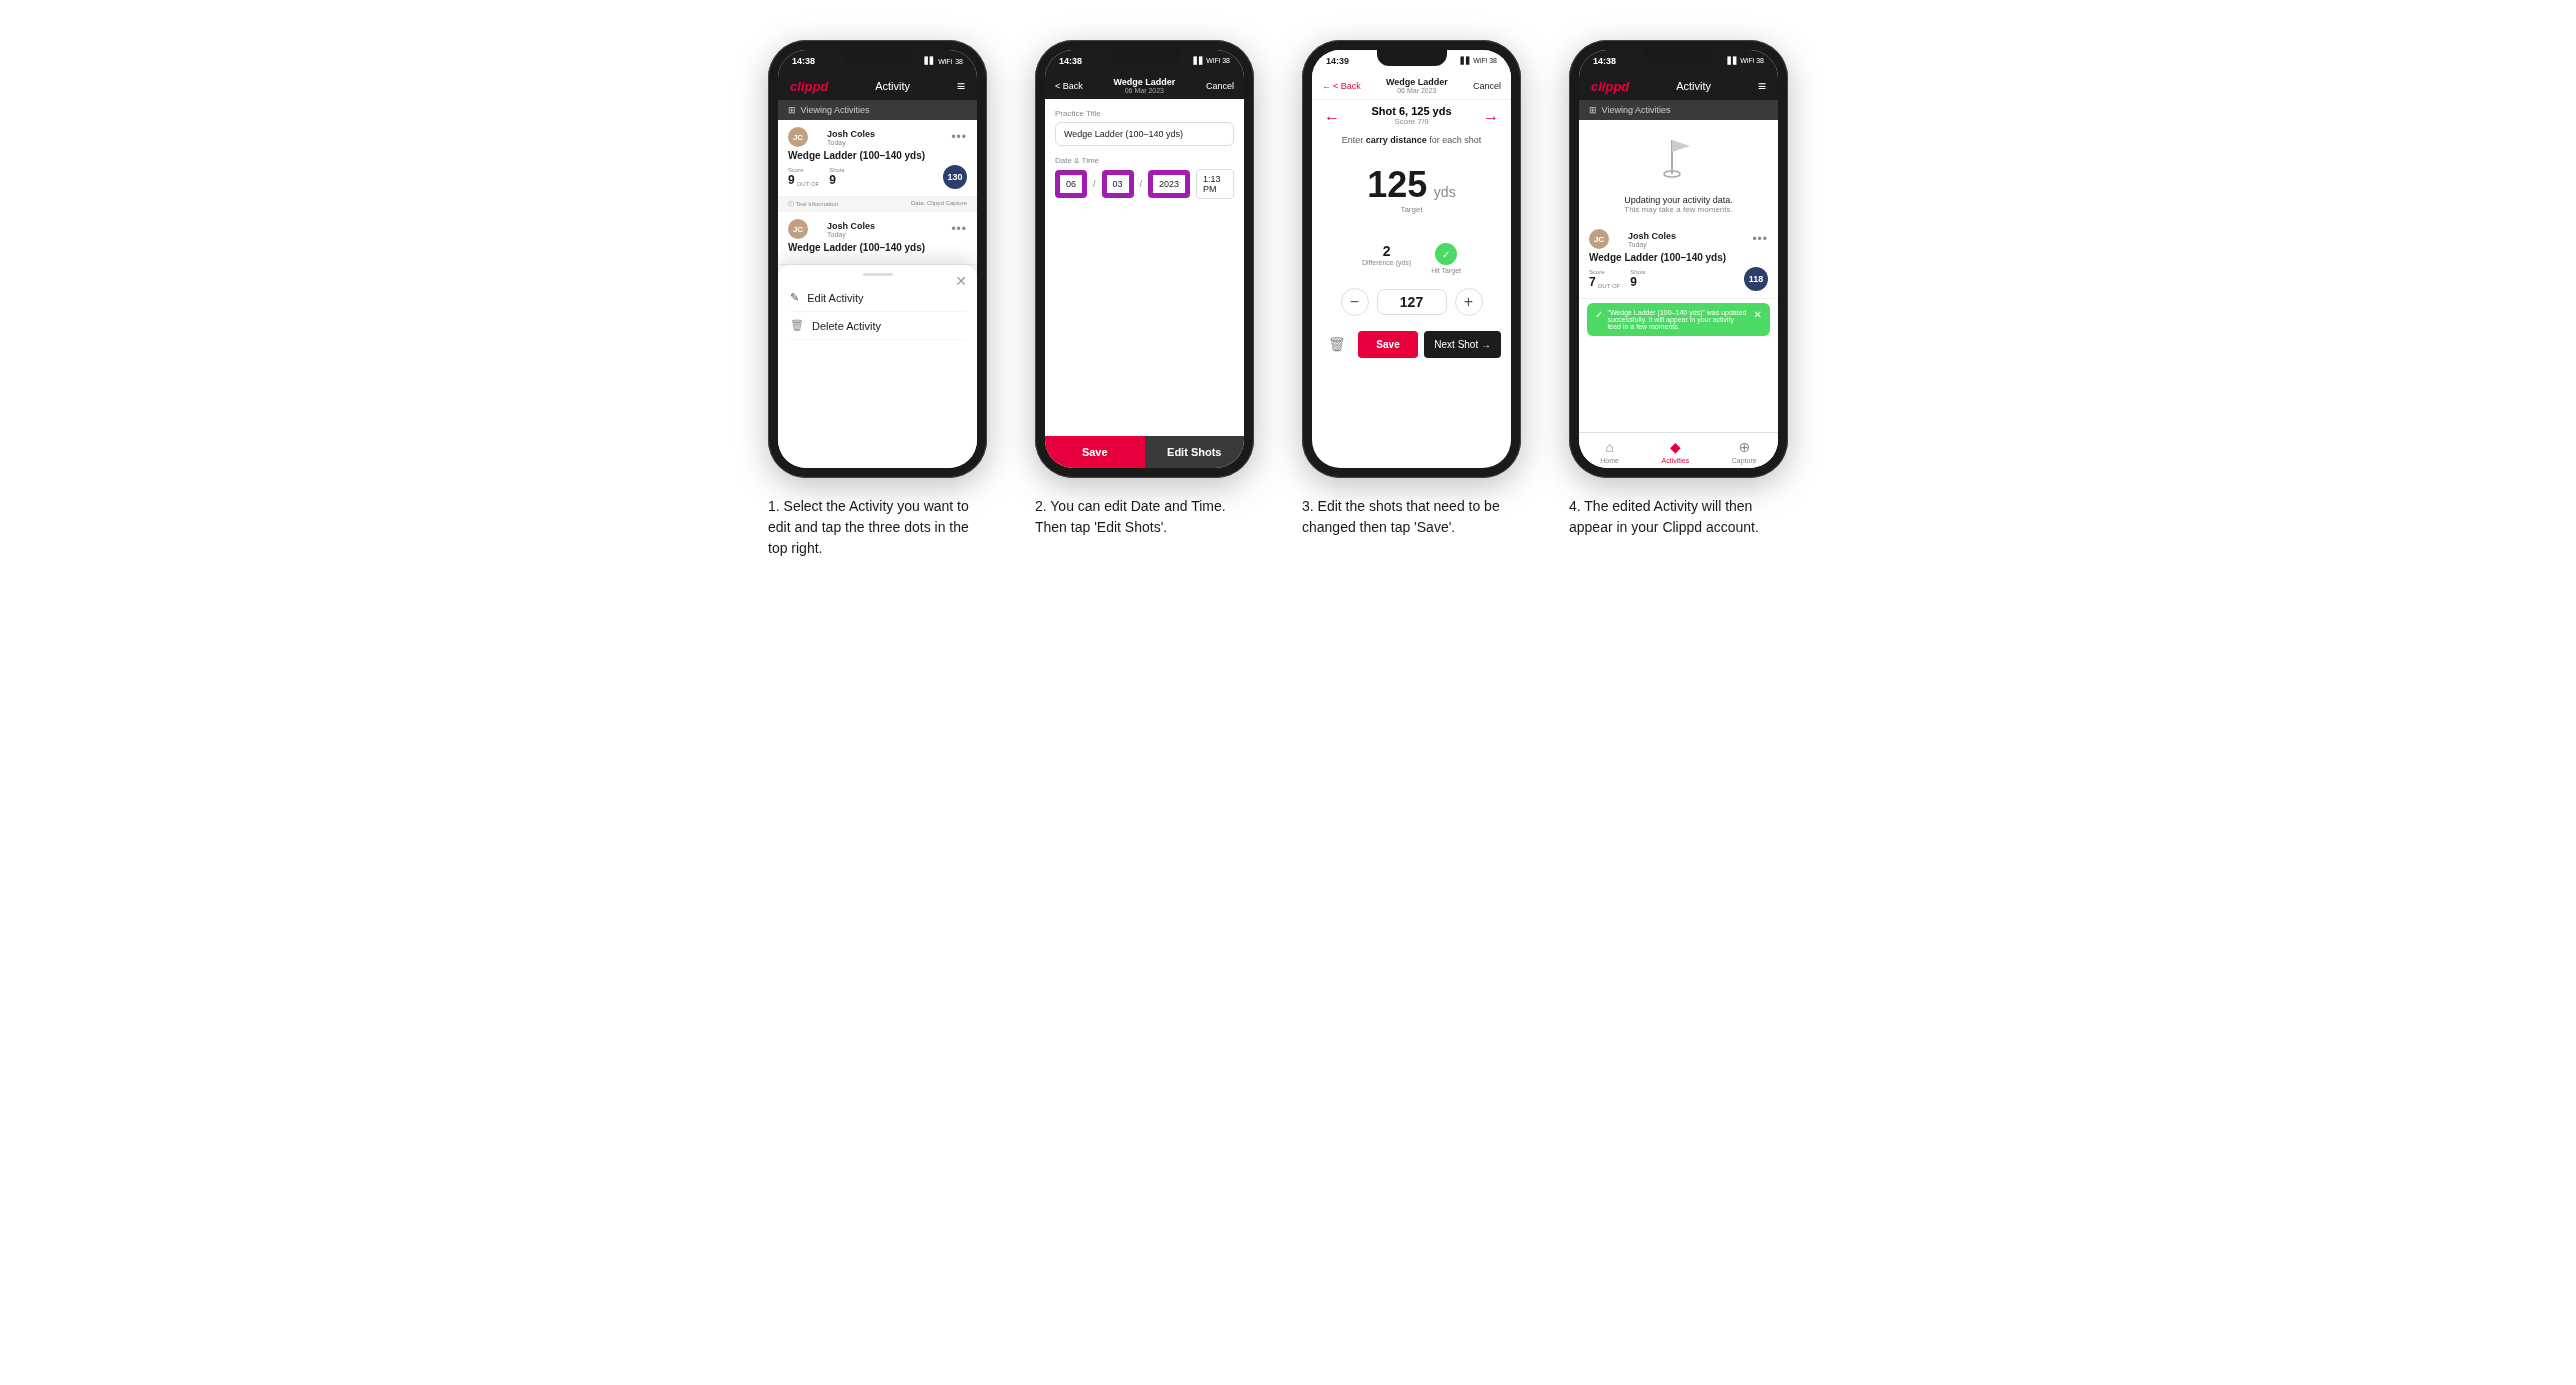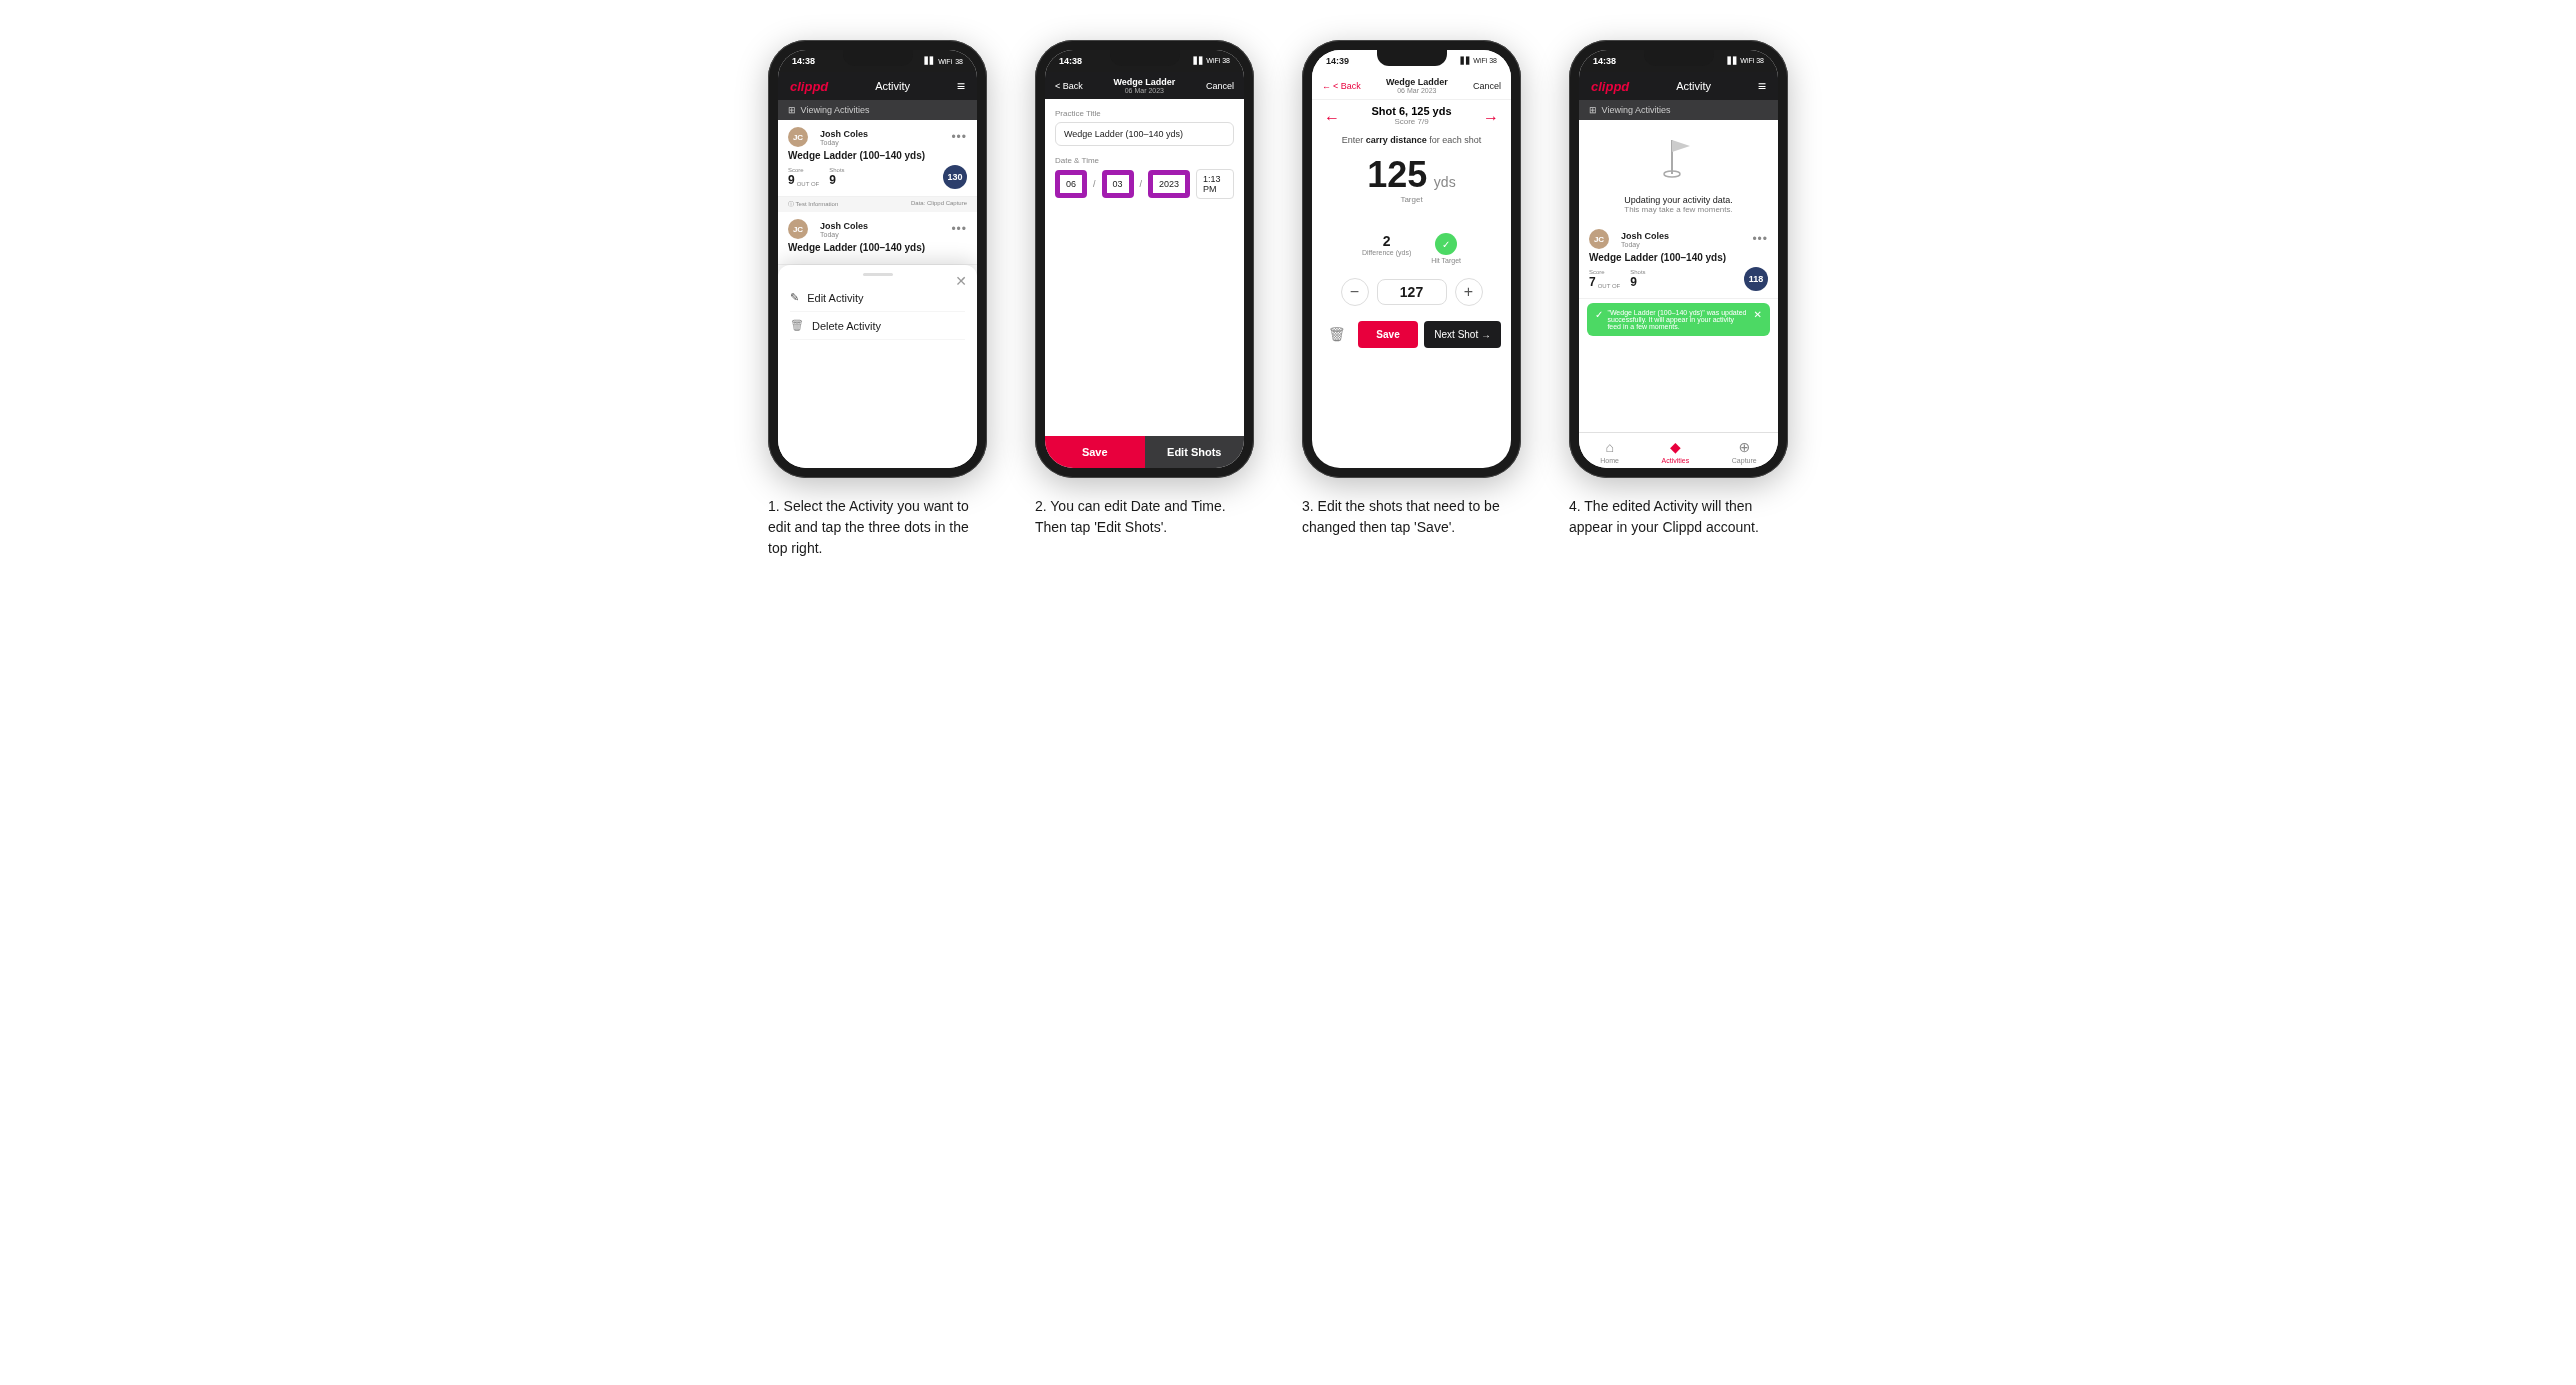--- a/index.html
+++ b/index.html
@@ -140,21 +140,21 @@
     }
     .card-header {
       display: flex;
       align-items: center;
       justify-content: space-between;
       margin-bottom: 3px;
     }
     .user-info {
       display: flex;
       align-items: center;
-      gap: 12px;
+      gap: 19px;
     }
     .avatar {
       width: 20px;
       height: 20px;
       border-radius: 50%;
       background: #c0a080;
       display: flex;
       align-items: center;
       justify-content: center;
       font-size: 8px;
@@ -436,20 +436,21 @@
       flex-shrink: 0;
     }
     .shot-instruction strong {
       font-weight: 700;
       color: #1a1a1a;
     }
     .big-distance {
       text-align: center;
       padding: 8px 0 2px;
       flex-shrink: 0;
+      margin-top: 10px;
     }
     .big-number {
       font-size: 36px;
       font-weight: 800;
       color: #1a1a1a;
       line-height: 1;
     }
     .yds-label {
       font-size: 14px;
       color: #888;

